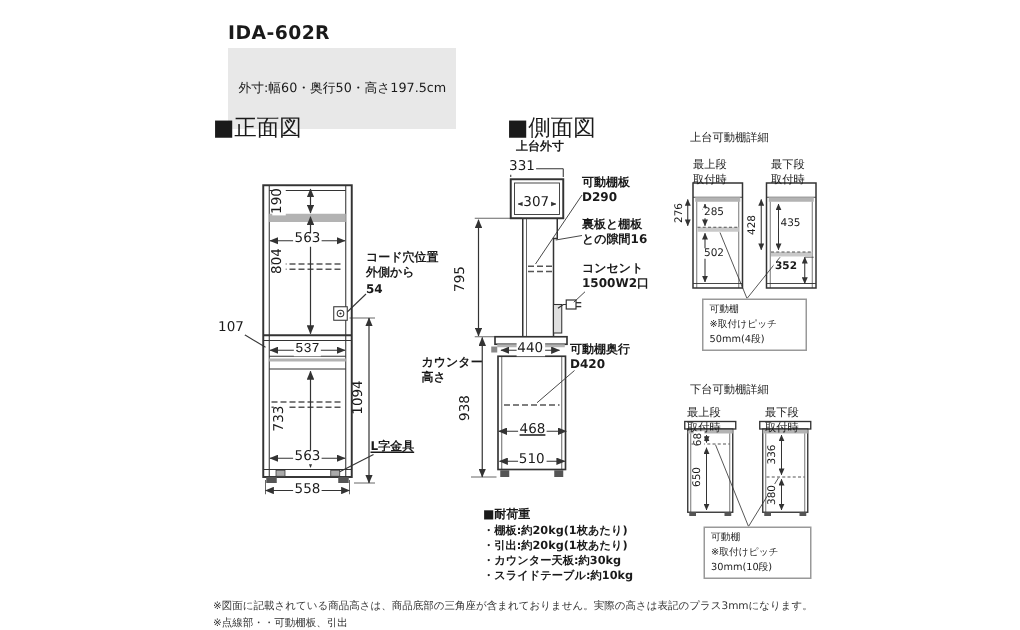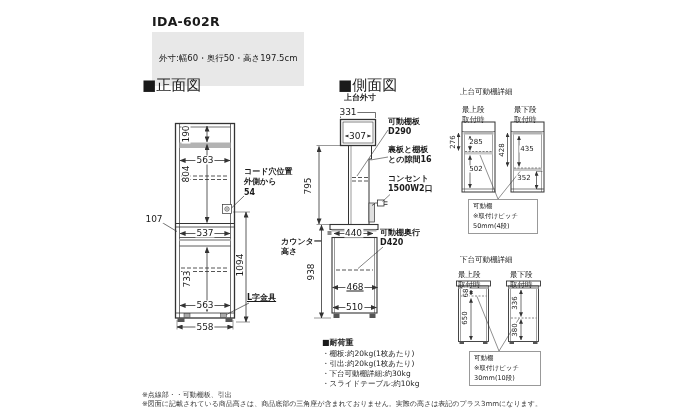--- a/index.html
+++ b/index.html
@@ -12,21 +12,21 @@
   .dnum{font-size:9px;line-height:1;background:#fff;padding:0 1px;white-space:nowrap;}
   .dnum-s{font-size:7px;line-height:1;background:#fff;padding:0 1px;white-space:nowrap;}
   .lbl{font-size:8px;font-weight:600;line-height:1.3;}
   .small{font-size:7.5px;line-height:1.3;margin-top:16px;}
   .heading{font-size:15px;font-weight:400;}
   .title{font-size:12.5px;font-weight:700;letter-spacing:.3px;}
   .subtitle{background:#e8e8e8;font-size:8.5px;padding:21px 7px;white-space:nowrap;}
   .note-box{position:absolute;border:1px solid #999;background:#fff;font-size:6.5px;
             line-height:1.5;padding:2px 4px;white-space:pre-line;}
   .load-head{font-size:8px;font-weight:700;line-height:1;}
-  .load-item{font-size:7.5px;line-height:1;white-space:nowrap;}
+  .load-item{font-size:7.5px;line-height:1;white-space:nowrap;font-weight:bold;}
   .foot{font-size:7px;color:#333;white-space:nowrap;}
 </style>
 </head>
 <body>
 
 <svg class="draw" width="680" height="420" viewBox="0 0 680 420">
   <defs>
     <marker id="ar" orient="auto-start-reverse" markerUnits="userSpaceOnUse" markerWidth="6" markerHeight="5" refX="5.6" refY="2.5">
       <path d="M0,0 L6,2.5 L0,5 Z" fill="#333"></path>
     </marker>
@@ -181,21 +181,21 @@
 <div class="t heading" style="left:142px;top:76px;">■正面図</div>
 <div class="t heading" style="left:304px;top:76px;margin-left:34px;">■側面図</div>
 
 <div class="t ctr vert dnum" style="left:186px;top:134px;">190</div>
 <div class="t ctr dnum" style="left:205px;top:160px;">563</div>
 <div class="t ctr vert dnum" style="left:186px;top:174px;">804</div>
 <div class="t lbl" style="left:244px;top:167px;">コード穴位置
 外側から
 54</div>
 <div class="t ctr dnum" style="left:154px;top:219px;">107</div>
-<div class="t ctr dnum" style="left:205px;top:233px;">537</div>
+<div class="t ctr dnum" style="left:205px;top:233px;font-family:Liberation Mono, monospace;">537</div>
 <div class="t ctr vert dnum" style="left:187px;top:279px;">733</div>
 <div class="t ctr dnum" style="left:205px;top:305px;">563</div>
 <div class="t ctr dnum" style="left:205px;top:327px;">558</div>
 <div class="t ctr vert dnum" style="left:240px;top:265px;">1094</div>
 <div class="t lbl" style="left:247px;top:293px;text-decoration:underline;">L字金具</div>
 
 <div class="t lbl" style="left:344px;top:93px;">上台外寸</div>
 <div class="t ctr dnum" style="left:348px;top:112px;">331</div>
 <div class="t ctr dnum" style="left:357.5px;top:136px;">307</div>
 <div class="t lbl" style="left:388px;top:117px;">可動棚板
@@ -217,38 +217,38 @@
 <div class="t small" style="left:460px;top:71px;">上台可動棚詳細</div>
 <div class="t small" style="left:462px;top:89px;">最上段
 取付時</div>
 <div class="t small" style="left:514px;top:89px;">最下段
 取付時</div>
 <div class="t ctr vert dnum-s" style="left:453px;top:142px;">276</div>
 <div class="t ctr dnum-s" style="left:476px;top:141.5px;">285</div>
 <div class="t ctr dnum-s" style="left:476px;top:169px;">502</div>
 <div class="t ctr vert dnum-s" style="left:502px;top:150px;">428</div>
 <div class="t ctr dnum-s" style="left:527px;top:149px;">435</div>
-<div class="t ctr dnum-s" style="left:524px;top:178px;">352</div>
+<div class="t ctr dnum-s" style="left:524px;top:178px;font-weight:bold;">352</div>
 <div class="note-box" style="left:468px;top:199px;width:60px;">可動棚
 ※取付けピッチ
 50mm(4段)</div>
 
 <div class="t small" style="left:460px;top:239px;">下台可動棚詳細</div>
 <div class="t small" style="left:458px;top:254px;">最上段
 取付時</div>
 <div class="t small" style="left:510px;top:254px;">最下段
 取付時</div>
 <div class="t ctr vert dnum-s" style="left:466px;top:292.5px;">68</div>
 <div class="t ctr vert dnum-s" style="left:465px;top:318px;">650</div>
 <div class="t ctr vert dnum-s" style="left:515px;top:303px;">336</div>
 <div class="t ctr vert dnum-s" style="left:515px;top:329.5px;">380</div>
 <div class="note-box" style="left:469px;top:351px;width:62px;">可動棚
 ※取付けピッチ
 30mm(10段)</div>
 
 <div class="t load-head" style="left:322px;top:339px;text-align:center;">■耐荷重</div>
 <div class="t load-item" style="left:322px;top:350px;">・棚板:約20kg(1枚あたり)</div>
 <div class="t load-item" style="left:322px;top:360px;">・引出:約20kg(1枚あたり)</div>
-<div class="t load-item" style="left:322px;top:370px;">・下台可動棚詳細:約30kg</div>
+<div class="t load-item" style="left:322px;top:370px;">・カウンター天板:約30kg</div>
 <div class="t load-item" style="left:322px;top:380px;">・スライドテーブル:約10kg</div>
 
-<div class="t foot" style="left:142px;top:390px;">※点線部・・可動棚板、引出</div>
+<div class="t foot" style="left:142px;top:410px;">※点線部・・可動棚板、引出</div>
 <div class="t foot" style="left:142px;top:399px;">※図面に記載されている商品高さは、商品底部の三角座が含まれておりません。実際の高さは表記のプラス3mmになります。</div>
 
 </body></html>

